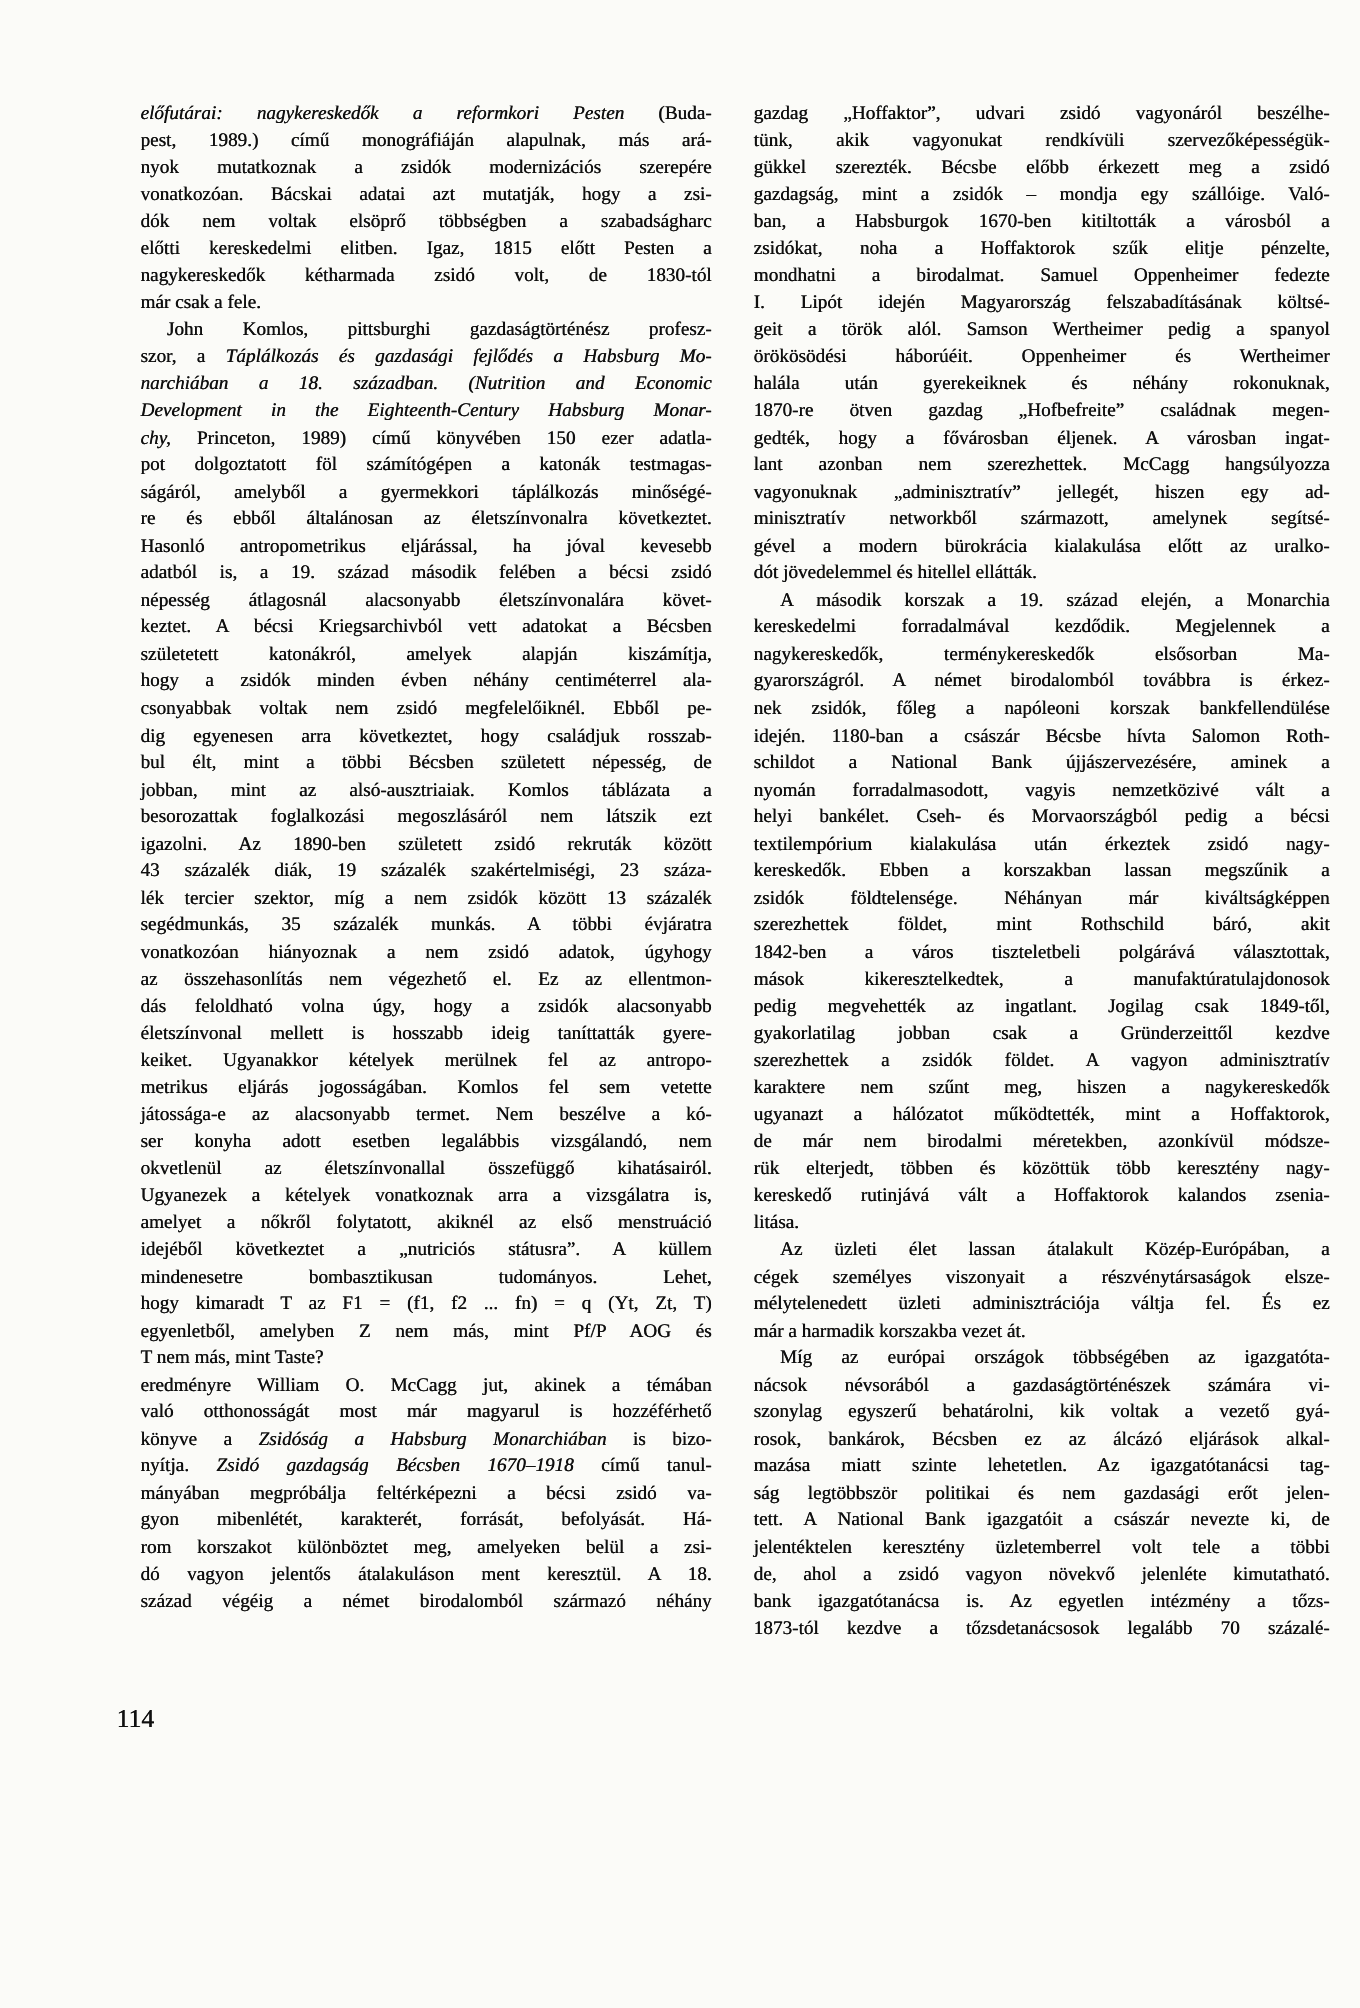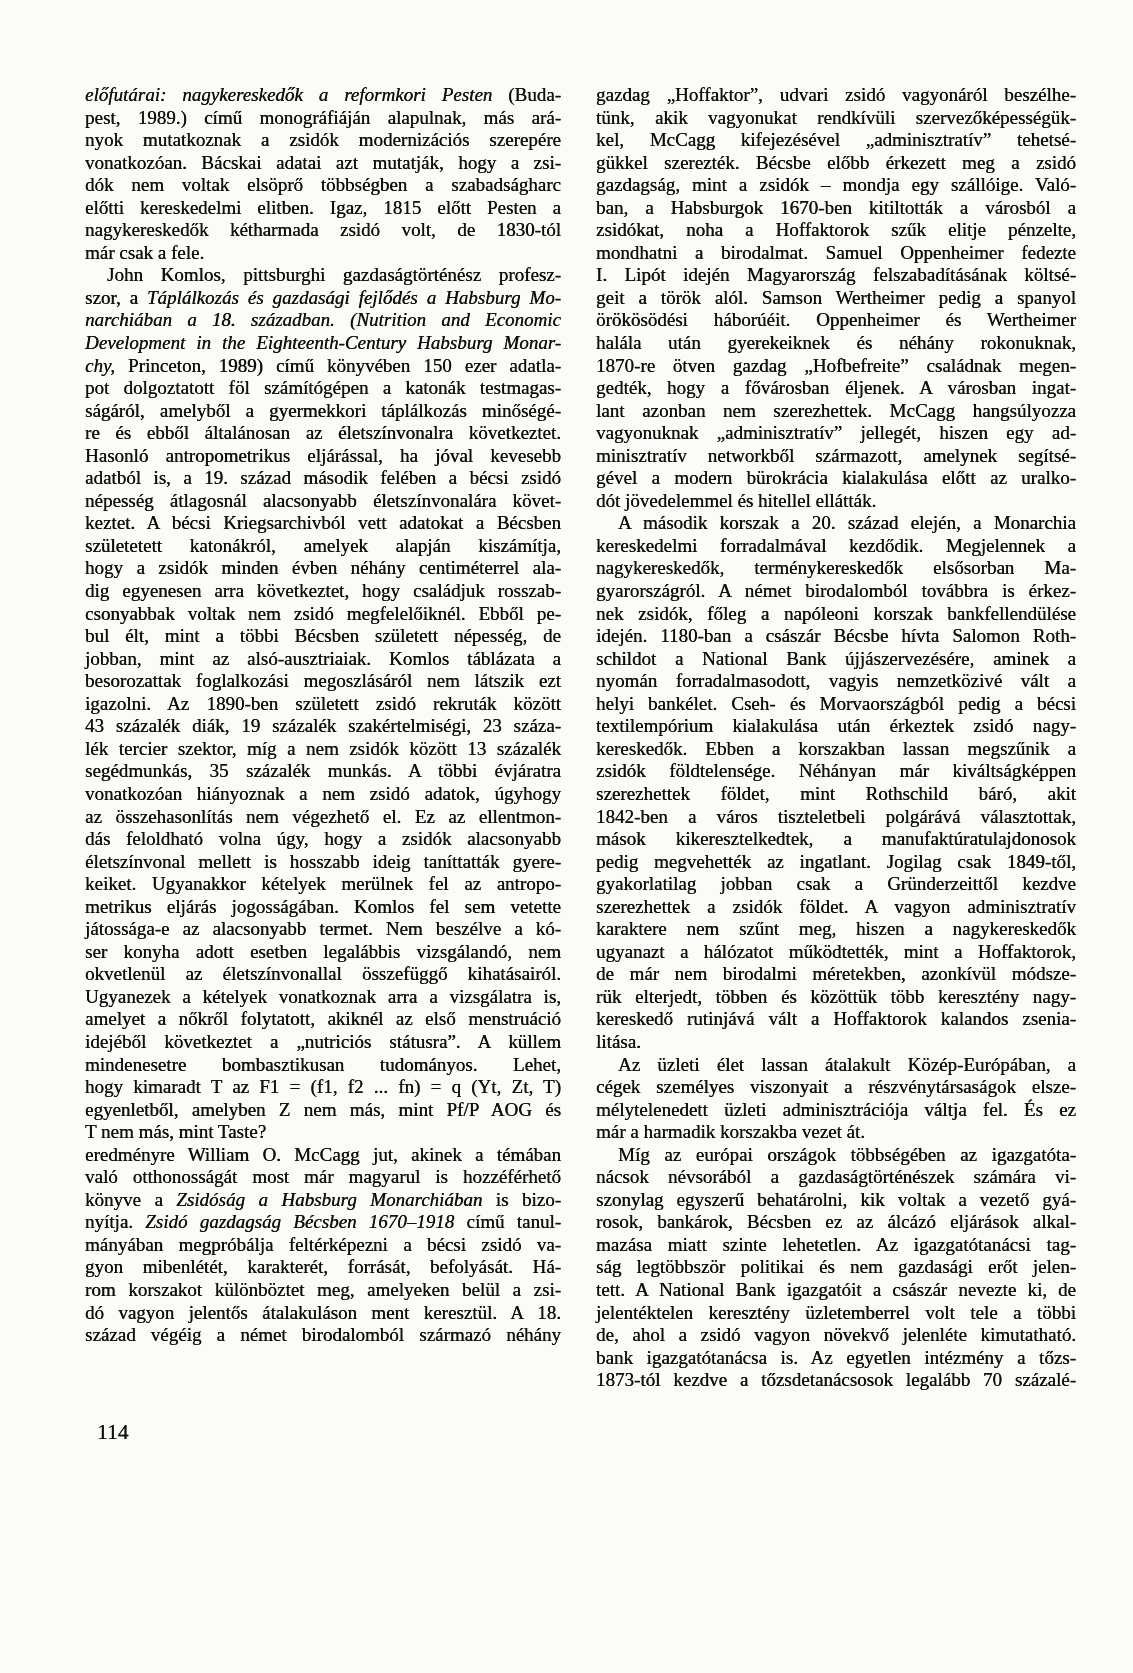--- a/index.html
+++ b/index.html
@@ -15,23 +15,24 @@
     font-family: "Liberation Serif", "DejaVu Serif", serif;
     overflow: hidden;
   }
   .page {
     position: absolute;
     inset: 0;
   }
   .col {
     position: absolute;
     top: 84px;
-    font-size: 19px;
+    font-size: 16px;
     line-height: 22.55px;
     text-shadow: 0.3px 0 0 currentColor; 
+    margin-left: 32px;
   }
   .col-left  { left: 85px;  width: 476px; }
   .col-right { left: 596px; width: 480px; }
   .line {
     text-align: justify;
     text-align-last: left;
     min-height: 22.55px;
   }
   .line.j { text-align-last: justify; }
   .line.ind { text-indent: 22px; }
@@ -64,22 +65,22 @@
       <div class="line j"><i>chy,</i> Princeton, 1989) című könyvében 150 ezer adatla-</div>
       <div class="line j">pot dolgoztatott föl számítógépen a katonák testmagas-</div>
       <div class="line j">ságáról, amelyből a gyermekkori táplálkozás minőségé-</div>
       <div class="line j">re és ebből általánosan az életszínvonalra következtet.</div>
       <div class="line j">Hasonló antropometrikus eljárással, ha jóval kevesebb</div>
       <div class="line j">adatból is, a 19. század második felében a bécsi zsidó</div>
       <div class="line j">népesség átlagosnál alacsonyabb életszínvonalára követ-</div>
       <div class="line j">keztet. A bécsi Kriegsarchivból vett adatokat a Bécsben</div>
       <div class="line j">születetett katonákról, amelyek alapján kiszámítja,</div>
       <div class="line j">hogy a zsidók minden évben néhány centiméterrel ala-</div>
+      <div class="line j">csonyabbak voltak nem zsidó megfelelőiknél. Ebből pe-</div>
       <div class="line j">dig egyenesen arra következtet, hogy családjuk rosszab-</div>
-      <div class="line j">csonyabbak voltak nem zsidó megfelelőiknél. Ebből pe-</div>
       <div class="line j">bul élt, mint a többi Bécsben született népesség, de</div>
       <div class="line j">jobban, mint az alsó-ausztriaiak. Komlos táblázata a</div>
       <div class="line j">besorozattak foglalkozási megoszlásáról nem látszik ezt</div>
       <div class="line j">igazolni. Az 1890-ben született zsidó rekruták között</div>
       <div class="line j">43 százalék diák, 19 százalék szakértelmiségi, 23 száza-</div>
       <div class="line j">lék tercier szektor, míg a nem zsidók között 13 százalék</div>
       <div class="line j">segédmunkás, 35 százalék munkás. A többi évjáratra</div>
       <div class="line j">vonatkozóan hiányoznak a nem zsidó adatok, úgyhogy</div>
       <div class="line j">az összehasonlítás nem végezhető el. Ez az ellentmon-</div>
       <div class="line j">dás feloldható volna úgy, hogy a zsidók alacsonyabb</div>
@@ -102,38 +103,37 @@
       <div class="line j">nyítja. <i>Zsidó gazdagság Bécsben 1670–1918</i> című tanul-</div>
       <div class="line j">mányában megpróbálja feltérképezni a bécsi zsidó va-</div>
       <div class="line j">gyon mibenlétét, karakterét, forrását, befolyását. Há-</div>
       <div class="line j">rom korszakot különböztet meg, amelyeken belül a zsi-</div>
       <div class="line j">dó vagyon jelentős átalakuláson ment keresztül. A 18.</div>
       <div class="line j">század végéig a német birodalomból származó néhány</div>
     </div>
   <div class="col col-right">
       <div class="line j">gazdag „Hoffaktor”, udvari zsidó vagyonáról beszélhe-</div>
       <div class="line j">tünk, akik vagyonukat rendkívüli szervezőképességük-</div>
-      <div class="line j">kel, McCagg kifejezésével „adminisztratív” tehetsé-</div>
       <div class="line j">gükkel szerezték. Bécsbe előbb érkezett meg a zsidó</div>
       <div class="line j">gazdagság, mint a zsidók – mondja egy szállóige. Való-</div>
       <div class="line j">ban, a Habsburgok 1670-ben kitiltották a városból a</div>
       <div class="line j">zsidókat, noha a Hoffaktorok szűk elitje pénzelte,</div>
       <div class="line j">mondhatni a birodalmat. Samuel Oppenheimer fedezte</div>
       <div class="line j">I. Lipót idején Magyarország felszabadításának költsé-</div>
       <div class="line j">geit a török alól. Samson Wertheimer pedig a spanyol</div>
       <div class="line j">örökösödési háborúéit. Oppenheimer és Wertheimer</div>
       <div class="line j">halála után gyerekeiknek és néhány rokonuknak,</div>
       <div class="line j">1870-re ötven gazdag „Hofbefreite” családnak megen-</div>
       <div class="line j">gedték, hogy a fővárosban éljenek. A városban ingat-</div>
       <div class="line j">lant azonban nem szerezhettek. McCagg hangsúlyozza</div>
       <div class="line j">vagyonuknak „adminisztratív” jellegét, hiszen egy ad-</div>
       <div class="line j">minisztratív networkből származott, amelynek segítsé-</div>
       <div class="line j">gével a modern bürokrácia kialakulása előtt az uralko-</div>
       <div class="line">dót jövedelemmel és hitellel ellátták.</div>
-      <div class="line j ind">A második korszak a 20. század elején, a Monarchia</div>
+      <div class="line j ind">A második korszak a 19. század elején, a Monarchia</div>
       <div class="line j">kereskedelmi forradalmával kezdődik. Megjelennek a</div>
       <div class="line j">nagykereskedők, terménykereskedők elsősorban Ma-</div>
       <div class="line j">gyarországról. A német birodalomból továbbra is érkez-</div>
       <div class="line j">nek zsidók, főleg a napóleoni korszak bankfellendülése</div>
       <div class="line j">idején. 1180-ban a császár Bécsbe hívta Salomon Roth-</div>
       <div class="line j">schildot a National Bank újjászervezésére, aminek a</div>
       <div class="line j">nyomán forradalmasodott, vagyis nemzetközivé vált a</div>
       <div class="line j">helyi bankélet. Cseh- és Morvaországból pedig a bécsi</div>
       <div class="line j">textilempórium kialakulása után érkeztek zsidó nagy-</div>
       <div class="line j">kereskedők. Ebben a korszakban lassan megszűnik a</div>

